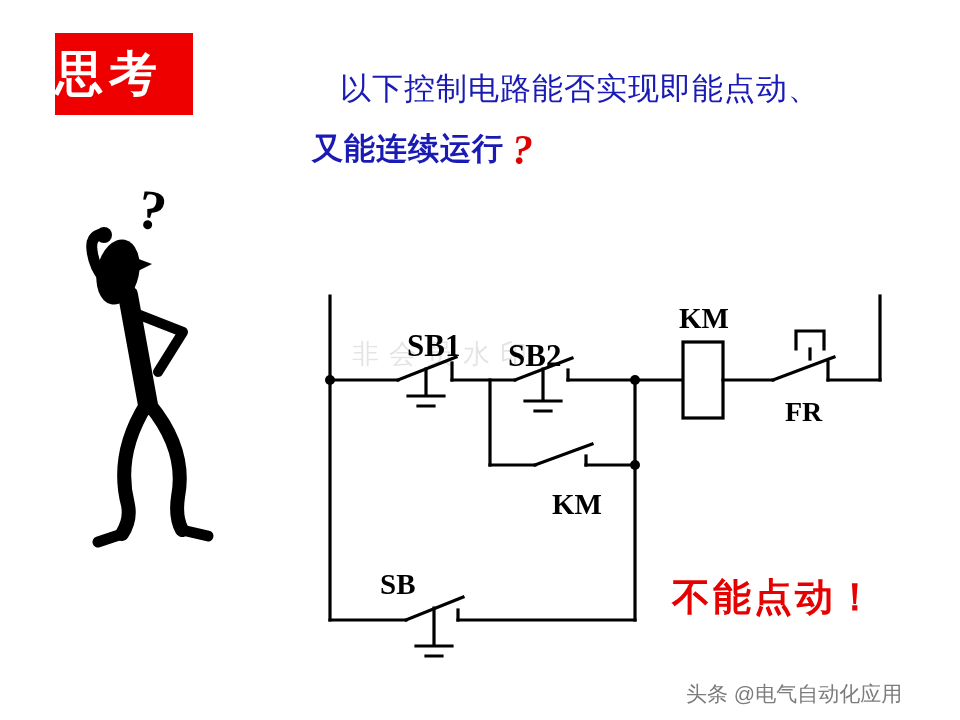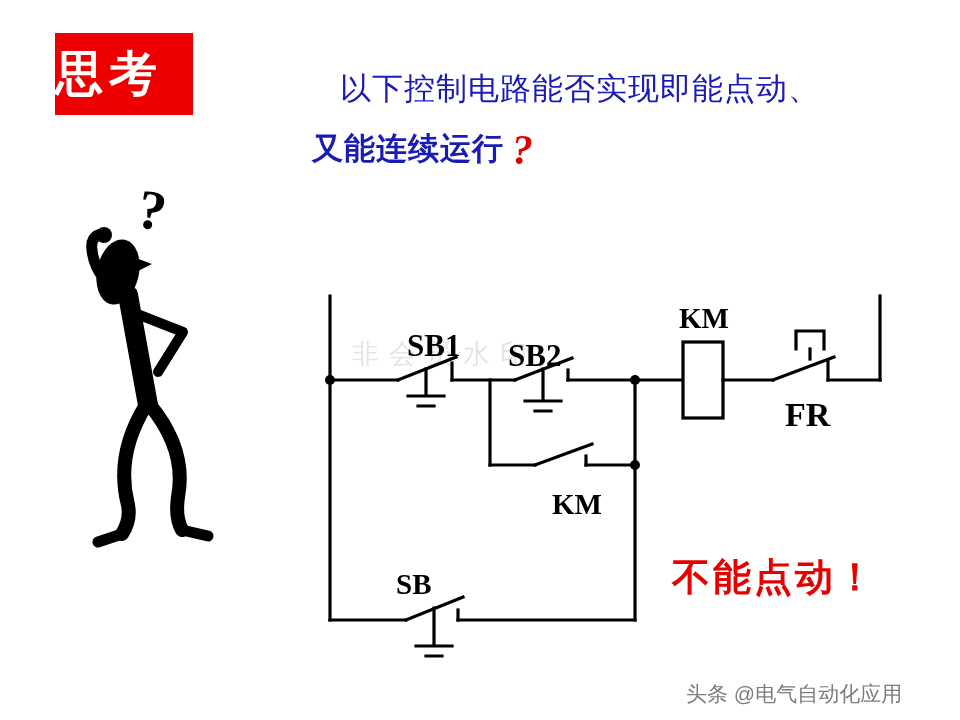--- a/index.html
+++ b/index.html
@@ -21,25 +21,25 @@
            font-family:"Liberation Serif",serif;color:#000;transform:rotate(10deg);}
 
   .figure-svg{position:absolute;left:60px;top:190px;}
   .circuit-svg{position:absolute;left:0;top:0;pointer-events:none;}
 
   .clabel{position:absolute;font-family:"Liberation Serif",serif;font-weight:bold;
           font-size:31px;color:#000;white-space:nowrap;}
   .lbl-sb1{left:407px;top:328px;}
   .lbl-sb2{left:508px;top:338px;}
   .lbl-kmcoil{left:679px;top:302px;font-size:29px;}
-  .lbl-fr{left:785px;top:396px;font-size:34px;text-align:center;}
+  .lbl-fr{left:785px;top:396px;font-size:28px;text-align:center;}
   .lbl-kmcontact{left:552px;top:488px;font-size:29px;}
-  .lbl-sb{left:396px;top:568px;font-size:29px;}
+  .lbl-sb{left:380px;top:568px;font-size:29px;}
 
-  .answer{position:absolute;left:672px;top:552px;font-size:38px;font-weight:bold;
+  .answer{position:absolute;left:672px;top:572px;font-size:38px;font-weight:bold;
           color:#e60000;letter-spacing:3px;white-space:nowrap;}
 
   .watermark{position:absolute;left:352px;top:336px;font-size:27px;letter-spacing:10px;
           color:#000;opacity:0.10;white-space:nowrap;}
 
   .footer{position:absolute;left:686px;top:680px;font-size:21px;font-weight:normal;
           color:#7c7c7c;white-space:nowrap;}
 </style>
 </head>
 <body>

